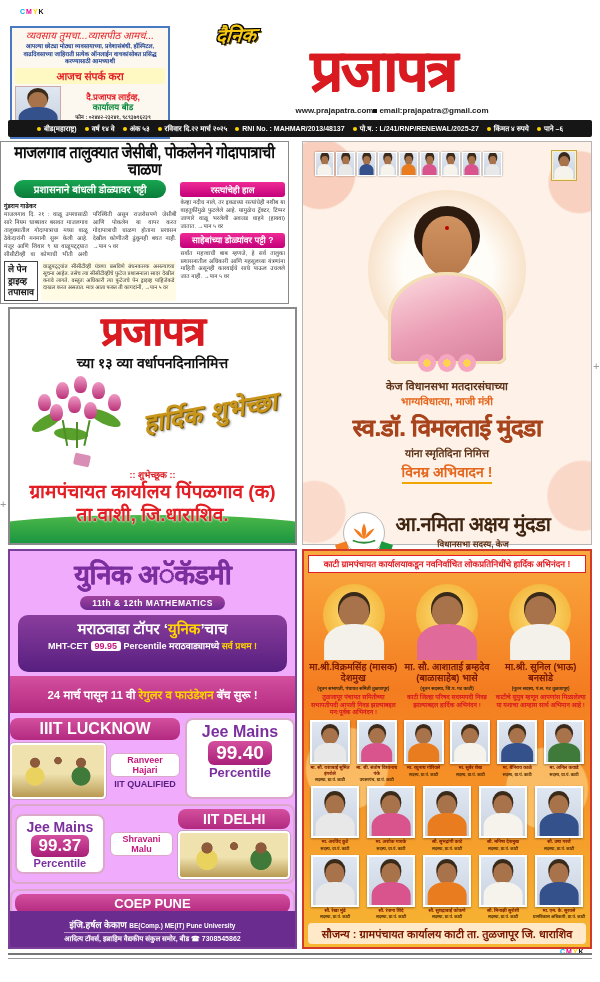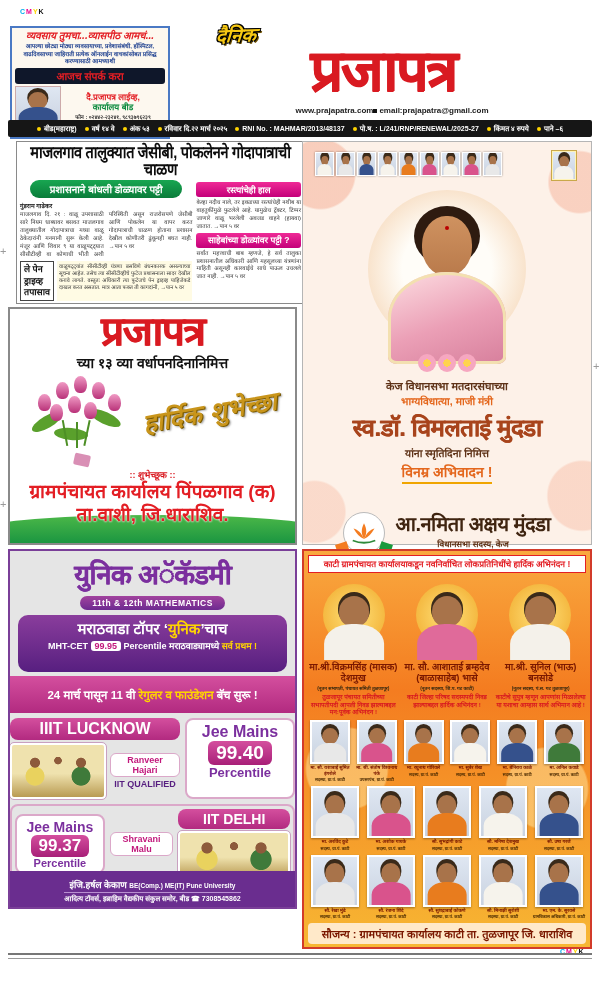--- a/index.html
+++ b/index.html
@@ -19,23 +19,23 @@
     transform:translateX(-50%);background:#a8734a;border-radius:50% 50% 46% 46%;
     box-shadow:0 -3px 0 1px #3a2a1a;}
   .av::after{content:"";position:absolute;left:50%;top:52%;width:88%;height:58%;
     transform:translateX(-50%);background:var(--cl,#777);border-radius:46% 46% 0 0;}
   .v0{--cl:#e8e8e8}.v1{--cl:#d9538c}.v2{--cl:#e87c1e}.v3{--cl:#f6f3ec}.v4{--cl:#35518c}.v5{--cl:#3f7a3a}
   .c-white{--cl:#f4f1ea}.c-pink{--cl:#e06a9a}
 
   
   .contact-ad{left:10px;top:26px;width:160px;height:113px;border:2px solid #4a79c4;
     background:#fdf8ef;box-sizing:border-box;padding:2px 3px;text-align:center;}
-  .contact-ad .head{color:#e31e24;font-weight:700;font-size:10px;font-style:italic;line-height:1.1;}
+  .contact-ad .head{color:#e31e24;font-weight:400;font-size:10px;font-style:italic;line-height:1.1;}
   .contact-ad .body{color:#1d3f8f;font-size:6px;font-weight:700;line-height:1.25;margin-top:2px;}
-  .contact-ad .cta{background:#0f172a;color:#e31e24;font-weight:900;font-size:10.5px;
+  .contact-ad .cta{background:#fef9c3;color:#e31e24;font-weight:900;font-size:10.5px;
     border-radius:3px;margin-top:2px;padding:1px 0;}
   .contact-ad .bottom{display:flex;margin-top:2px;align-items:center;}
   .contact-ad .pic{width:44px;height:40px;flex:0 0 44px;border:1px solid #caa;}
   .contact-ad .cols{flex:1;line-height:1.15;}
   .contact-ad .l1{color:#e31e24;font-weight:900;font-size:8.5px;}
   .contact-ad .l2{color:#0c8a3e;font-weight:900;font-size:8.5px;}
   .contact-ad .l3{color:#333;font-size:5.5px;font-weight:700;margin-top:1px;}
 
   
   .masthead{left:172px;top:22px;width:422px;height:96px;text-align:center;}
@@ -49,21 +49,21 @@
   .m-links .mail{font-size:8px;font-weight:900;color:#222;}
   .sq{display:inline-block;width:4px;height:4px;background:#111;margin-right:2px;}
 
   
   .infobar{left:8px;top:120px;width:584px;height:17px;background:#161616;border-radius:2px;
     display:flex;align-items:center;justify-content:center;gap:8px;white-space:nowrap;}
   .bar-item{color:#fff;font-size:7px;font-weight:700;display:flex;align-items:center;gap:3px;}
   .dot{width:4px;height:4px;border-radius:50%;background:#ffd400;display:inline-block;}
 
   
-  .article{left:16px;top:141px;width:289px;height:163px;border:1px solid #8a8a8a;
+  .article{left:0;top:141px;width:289px;height:163px;border:1px solid #8a8a8a;
     box-sizing:border-box;background:#fff;padding:2px 3px;}
   .headline{font-size:14.5px;font-weight:900;color:#0d0d0d;text-align:center;line-height:1.05;
     transform:scaleY(1.15);transform-origin:top;letter-spacing:-.3px;}
   .art-cols{display:flex;gap:4px;margin-top:6px;}
   .art-left{flex:1.65;min-width:0;}
   .art-right{flex:1;min-width:0;}
   .greenhead{background:linear-gradient(#18a651,#0a7c3a);color:#fff;font-weight:900;font-size:10px;
     text-align:center;border-radius:9px;padding:2px 0;margin:0 10px 3px;}
   .byline{font-size:6.2px;font-weight:900;color:#222;}
   .smalltext{font-size:5.8px;color:#333;text-align:justify;line-height:1.35;}
@@ -140,21 +140,21 @@
   .lotus-wrap{position:relative;width:40px;height:40px;background:#fff;border:1px solid #bbb;
     border-radius:50%;display:flex;align-items:center;justify-content:center;}
   .flag{position:absolute;width:12px;height:8px;bottom:2px;}
   .flag.or{left:-8px;background:#f47c20;transform:rotate(-18deg);}
   .flag.gr{right:-8px;background:#1a9a3c;transform:rotate(18deg);}
   .by-name{color:#3f2410;font-weight:900;font-size:20px;letter-spacing:-.5px;text-align:left;}
   .by-title{color:#5f3318;font-weight:900;font-size:8.5px;margin-top:1px;}
   .by-social{color:#555;font-size:6px;margin-top:1px;}
 
   
-  .academy{left:8px;top:549px;width:289px;height:360px;background:#e5e5e5;border:2px solid #7a3f98;
+  .academy{left:8px;top:549px;width:289px;height:400px;background:#f0abfc;border:2px solid #7a3f98;
     box-sizing:border-box;text-align:center;overflow:hidden;}
   .ac-title{color:#7b2f9e;font-weight:900;font-size:27px;margin-top:4px;letter-spacing:-.5px;
     text-shadow:.5px 0 #7b2f9e;}
   .ac-pill{display:inline-block;background:linear-gradient(#a2439e,#6d2a90);color:#fff;
     font-weight:900;font-size:8.5px;border-radius:9px;padding:2px 12px;margin-top:1px;letter-spacing:.5px;}
   .ac-banner1{margin:5px 8px 0;background:linear-gradient(#8a3d9c,#571f80);border-radius:10px;
     padding:3px 2px 20px;color:#fff;}
   .ac-banner1 .l1{font-weight:900;font-size:15px;}
   .ac-banner1 .l1 .hl{color:#ffd400;}
   .ac-banner1 .l2{font-weight:900;font-size:9px;margin-top:1px;}

